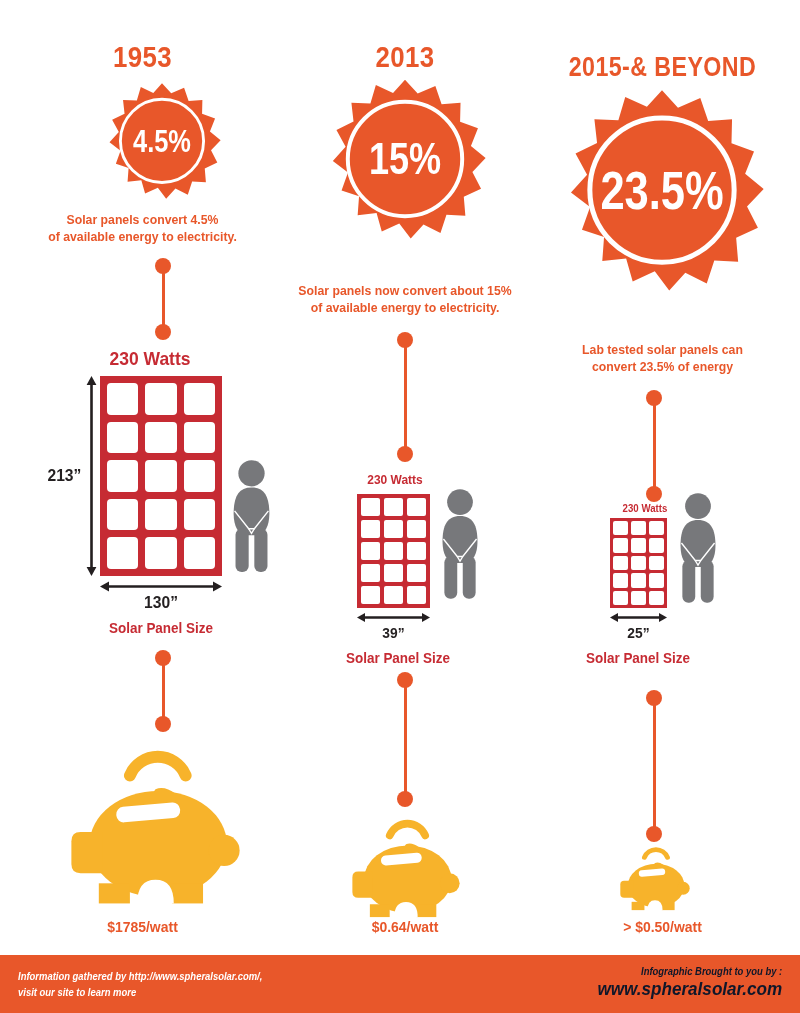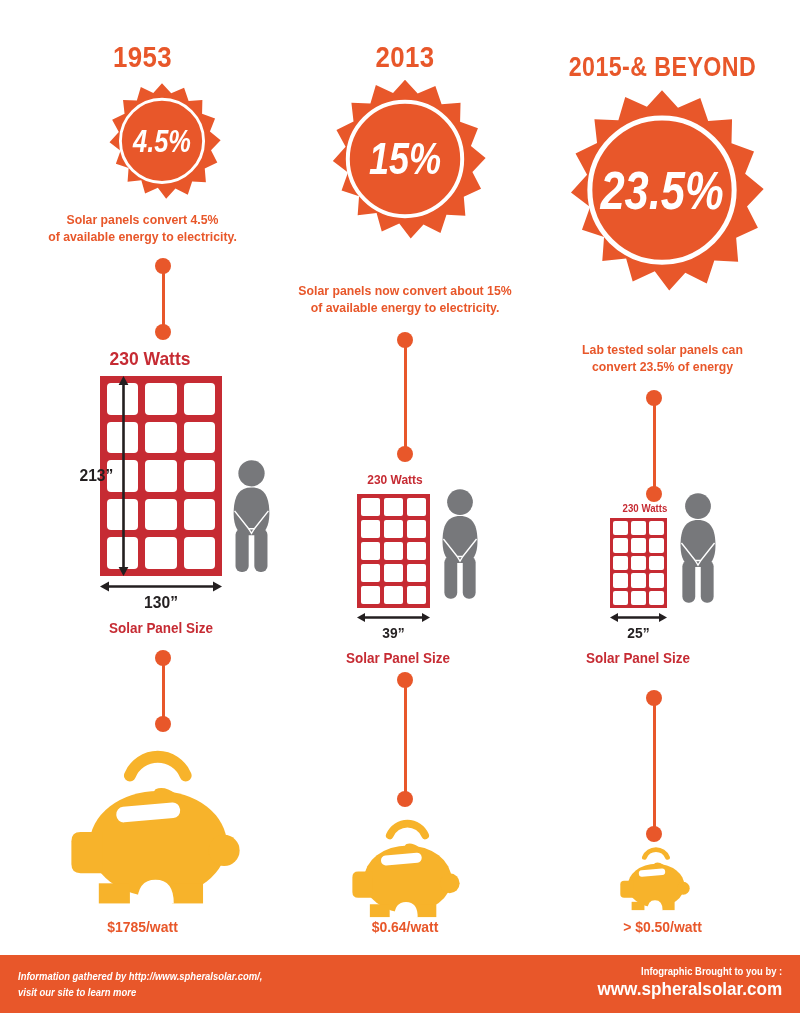--- a/index.html
+++ b/index.html
@@ -20,21 +20,21 @@
   .year-title {
     text-align: center;
     color: #E8572A;
     font-weight: bold;
     letter-spacing: 0.5px;
     font-stretch: condensed;
     transform: scaleX(0.86);
   }
 
   
-  .sun-wrap { position: relative; margin: 0 auto; font-style: italic; }
+  .sun-wrap { position: relative; margin: 0 auto; }
   .sun-wrap svg { display: block; width: 100%; height: 100%; }
   .sun-pct {
     position: absolute; left: 0; right: 0; top: 50%;
     transform: translateY(-50%) scaleX(0.82);
     text-align: center;
     color: #ffffff;
     font-weight: bold;
     line-height: 1;
   }
 
@@ -68,21 +68,21 @@
   }
   .panel {
     background: #C62B33;
     display: grid;
     grid-template-columns: repeat(3, 1fr);
     grid-template-rows: repeat(5, 1fr);
   }
   .cell { background: #ffffff; }
 
   .dim-v {
-    position: absolute; display: flex; align-items: center; margin-left: 32px;
+    position: absolute; display: flex; align-items: center;
   }
   .dim-v .lbl {
     color: #231f20; font-weight: bold; white-space: nowrap;
     transform: scaleX(0.92);
   }
   .dim-v .arrowline { position: relative; width: 11px; height: 100%; }
   .dim-h { position: absolute; }
   .dim-h .lbl {
     color: #231f20; font-weight: bold; text-align: center;
     transform: scaleX(0.92);
@@ -112,21 +112,21 @@
     background: #E8572A;
   }
   .footer-left {
     position: absolute; left: 18px; top: 13px;
     color: #ffffff; font-style: italic; font-size: 10.5px;
     line-height: 1.55; font-weight: bold;
     transform: scaleX(0.9); transform-origin: left center;
   }
   .footer-right {
     position: absolute; right: 18px; top: 10px;
-    text-align: right; color: #ffffff; 
+    text-align: right; color: #0f172a; font-style: italic;
     transform-origin: right center;
   }
   .footer-right .fr1 { font-size: 10.5px; font-weight: bold; display:block; transform: scaleX(0.9); transform-origin: right center;}
   .footer-right .fr2 { font-size: 19px; font-weight: bold; display:block; margin-top: 1px; transform: scaleX(0.9); transform-origin: right center;}
 </style>
 </head>
 <body>
 
 <div class="canvas">
 

